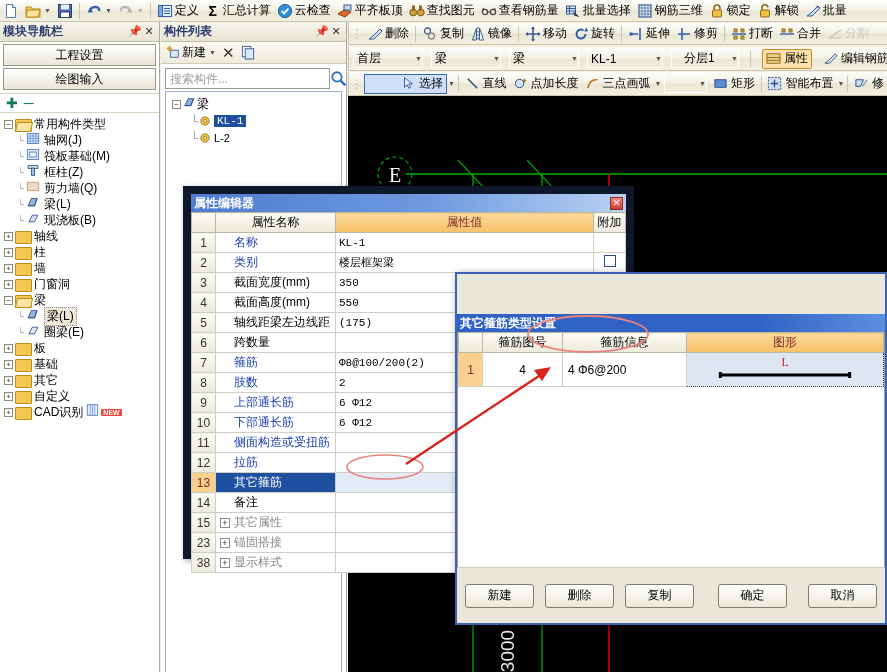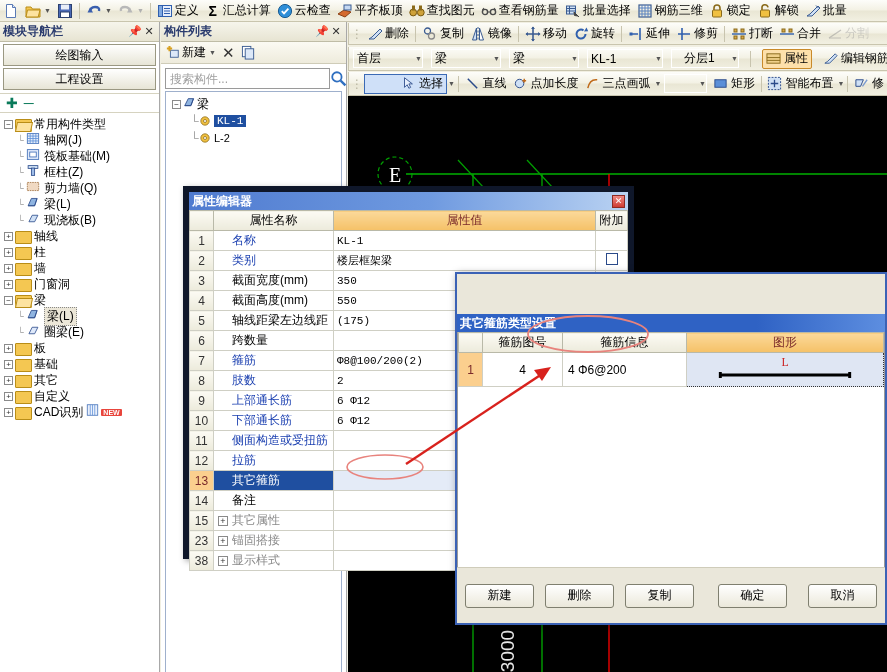--- a/index.html
+++ b/index.html
@@ -99,21 +99,21 @@
 
   
   #canvas {
     position:absolute; left:348px; top:96px; width:539px; height:576px;
     background:#000; overflow:hidden;
   }
 
   
   #propdlg {
     position:absolute; left:183px; top:186px; width:451px; height:373px;
-    border:6px solid #0f172a; background:#eef1f8;
+    border:8px solid #0f172a; background:#eef1f8;
     box-shadow:2px 2px 6px rgba(0,0,0,.35);
   }
   .dlg-title {
     height:18px; background:linear-gradient(to right,#4f7bd0 0%,#6f9ae0 55%,#b9d2f2 100%);
     display:flex; align-items:center; padding:0 3px; color:#fff; font-weight:bold; font-size:12px;
   }
   .dlg-title .sp { flex:1; }
   .xbtn {
     width:13px; height:13px; background:linear-gradient(to bottom,#f08a84,#cf3b32);
     border:1px solid #8d2a23; color:#fff; font-size:9px; line-height:11px; text-align:center;
@@ -583,22 +583,22 @@
     </svg>
   </div>
 
   <div id="navpanel">
     <div class="panel-caption">
       <span>模块导航栏</span>
       <span class="sp"></span>
       <span class="cap-btn">📌</span>
       <span class="cap-btn">✕</span>
     </div>
+    <div class="nav-btn">工程设置</div>
     <div class="nav-btn">绘图输入</div>
-    <div class="nav-btn">工程设置</div>
     <div id="treebar">
       <span class="plusminus">✚</span>
       <span class="plusminus">─</span>
     </div>
     <div id="tree">
         <div class="tnode">
           <span class="exp">−</span>
           <span class="folder open"></span>
           <span class="tlabel">常用构件类型</span>
         </div>

